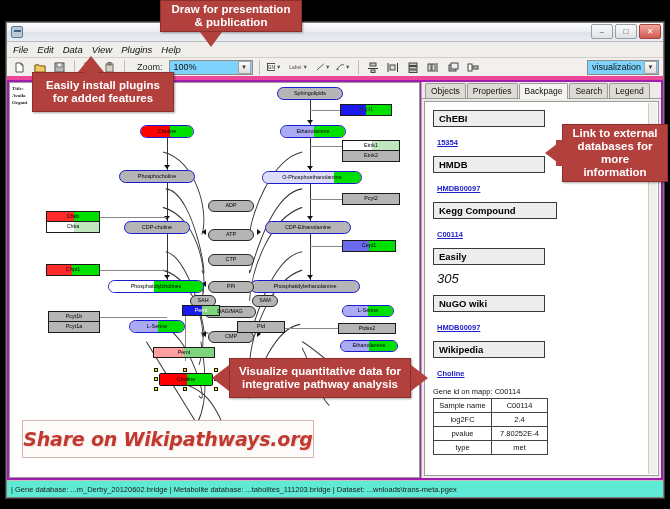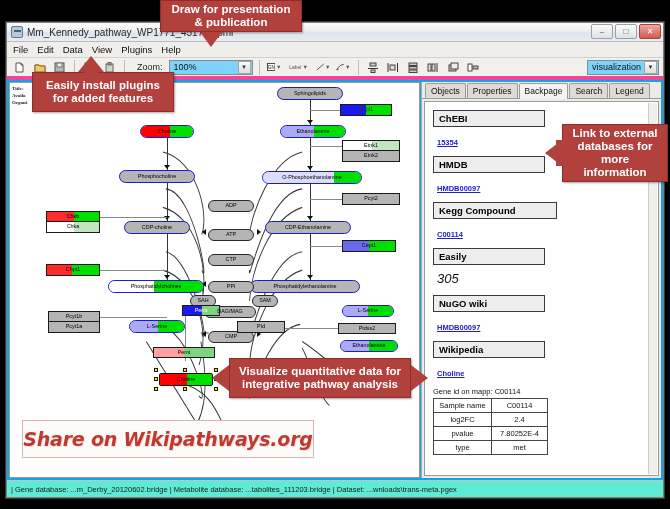--- a/index.html
+++ b/index.html
@@ -40,21 +40,21 @@
     background:linear-gradient(to bottom,#fafbfc,#dfe2e6);
     font-size:8px; line-height:13px; text-align:center; color:#444;
   }
   #winbtns span.close { background:linear-gradient(to bottom,#f3a6a0,#d05a50); border-color:#a4443c; color:#fff; }
 
   
   #menubar {
     height:16px; background:#f0eeea; border-bottom:1px solid #d4d0c8;
     display:flex; align-items:center; padding-left:6px; gap:9px; flex:0 0 auto;
   }
-  #menubar .mi { font-size:9.5px; color:#111; cursor:default; }
+  #menubar .mi { font-size:9.5px; color:#111; cursor:default;font-style:italic; }
 
   
   #toolbar {
     height:22px; background:#f2f0ec; border-bottom:4px solid #ec4899;
     display:flex; align-items:center; padding:0 4px; gap:3px; flex:0 0 auto;
     position:relative;
   }
   .tbtn {
     width:17px; height:17px; border:1px solid transparent; border-radius:2px;
     display:flex; align-items:center; justify-content:center;
@@ -71,21 +71,21 @@
     position:absolute; right:1px; top:0; width:13px; height:13px;
     background:linear-gradient(to bottom,#fbfbfb,#dcdcdc); border:1px solid #a4a4a4;
     display:flex; align-items:center; justify-content:center; font-size:6px; color:#333;
   }
   #zoom-combo { width:84px; }
   #vis-combo  { width:72px; margin-left:auto; }
   .dropicon { display:flex; align-items:center; gap:1px; }
   .dropicon .cap { font-size:5.5px; color:#555; }
 
   
-  #body-split { flex:1 1 auto; display:flex; min-height:0; background:#0ea5e9; }
+  #body-split { flex:1 1 auto; display:flex; min-height:0; background:#a21caf; }
 
   
   #canvas-wrap {
     position:relative; flex:1 1 auto; background:#fff;
     border:1px solid #9b9b9b; margin:2px 1px 2px 2px; overflow:hidden;
   }
   #canvas { position:absolute; inset:0; }
 
   
   .pwinfo { position:absolute; font-size:5px; color:#222; font-family:"Liberation Serif", serif; font-weight:bold;}
@@ -217,21 +217,20 @@
 </style>
 </head>
 <body>
 
 <div id="screen">
 
   <div id="window">
 
     <div id="titlebar">
       <span class="wicon"></span>
-      <span id="title-text">Mm_Kennedy_pathway_WP1771_45176.gpml</span>
       <span id="winbtns">
         <span>–</span>
         <span>□</span>
         <span class="close">✕</span>
       </span>
     </div>
 
     <div id="menubar">
       <span class="mi">File</span>
       <span class="mi">Edit</span>

